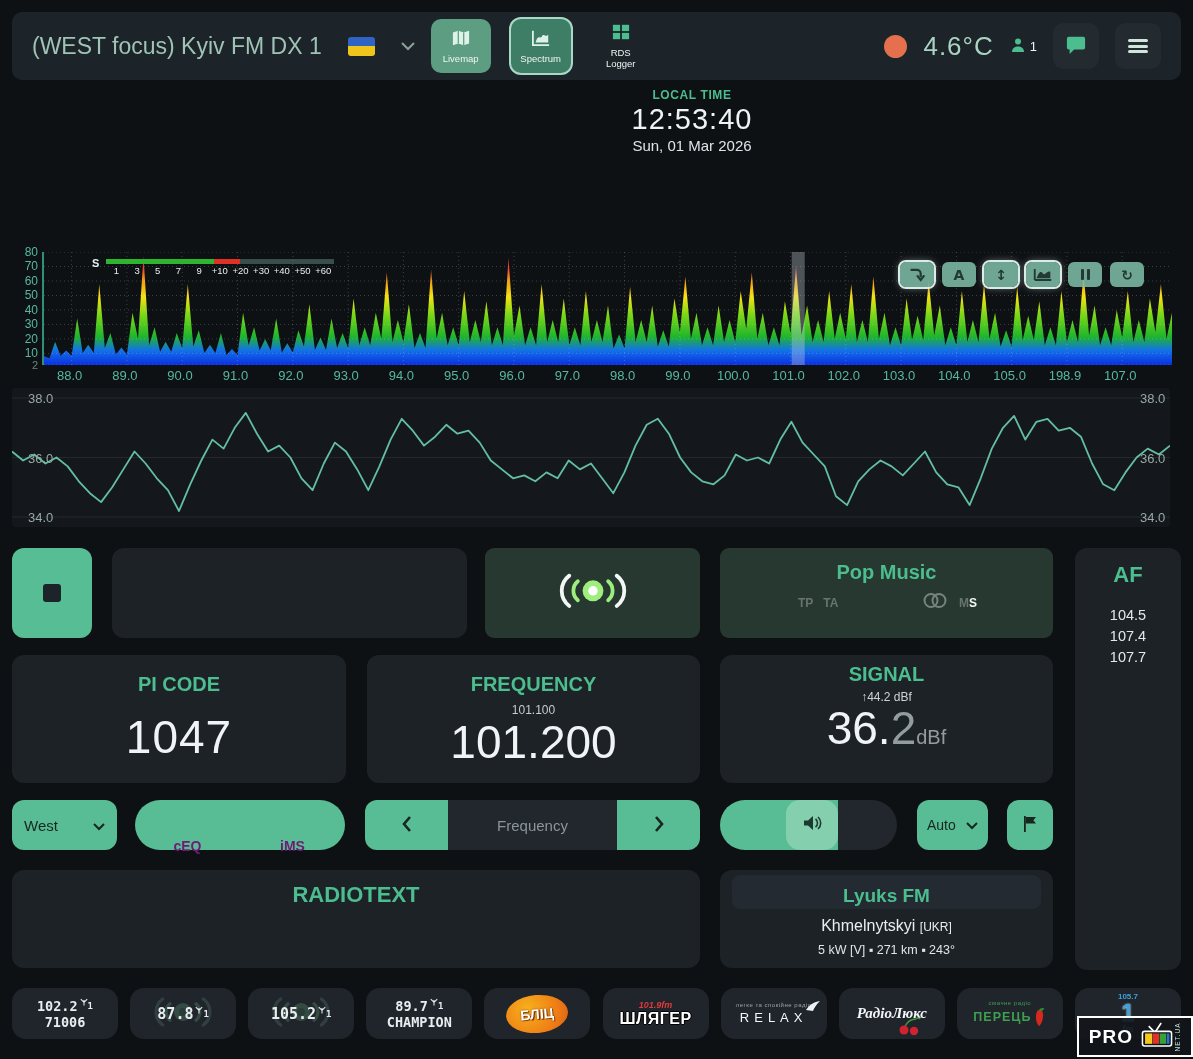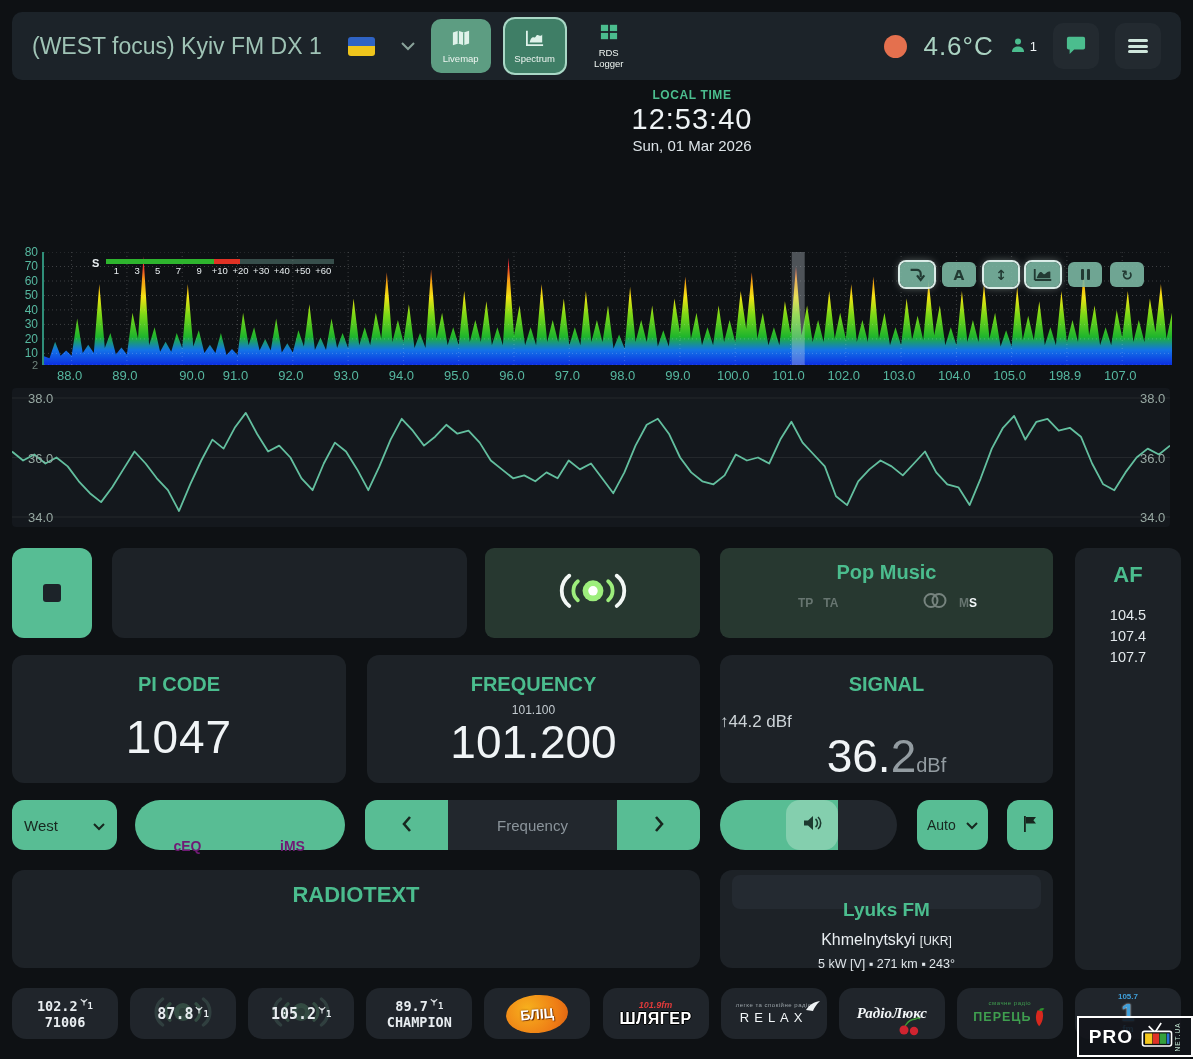--- a/index.html
+++ b/index.html
@@ -7,21 +7,21 @@
         font-family:"Liberation Sans","DejaVu Sans",sans-serif;overflow:hidden;color:#e8edf0;}
 
   
   .topbar{position:absolute;left:12px;top:12px;width:1169px;height:68px;background:#1c2329;
           border-radius:10px;display:flex;align-items:center;padding:0 20px;box-sizing:border-box;}
   .tuner-title{display:flex;align-items:center;gap:26px;cursor:pointer;}
   .tuner-title .ttl{font-size:23px;color:#9fc3b5;}
   .flag{display:inline-block;width:27px;height:19px;border-radius:3px;overflow:hidden;
         background:linear-gradient(#2f63c4 50%,#efc51c 50%);}
   .chev{display:flex;align-items:center;}
-  .nav{display:flex;align-items:flex-start;gap:14px;margin-left:16px;}
+  .nav{display:flex;align-items:flex-start;gap:20px;margin-left:16px;}
   .navbtn{width:60px;height:54px;border-radius:10px;border:none;background:#5d9d82;display:flex;
           flex-direction:column;align-items:center;justify-content:center;gap:3px;cursor:pointer;}
   .navbtn .nlbl{font-size:9.5px;color:#eef5f1;}
   .navbtn.active{background:#3f7e66;box-shadow:0 0 0 2px #a9d8c6;}
   .navbtn.plain{background:transparent;}
   .tb-right{margin-left:auto;display:flex;align-items:center;gap:16px;}
   .dot{width:23px;height:23px;border-radius:50%;background:#e4704e;}
   .temp{font-size:26px;color:#abd3c2;letter-spacing:1px;}
   .listeners{display:flex;align-items:center;gap:4px;font-size:13px;color:#eef3f5;}
   .iconbtn{width:46px;height:46px;border-radius:10px;border:none;background:#232a30;display:flex;
@@ -84,25 +84,25 @@
   .fl-group{display:flex;align-items:center;gap:10px;}
   .fl .on{color:#f2f6f8;}
 
   .card-af{left:1075px;top:548px;width:106px;height:422px;padding-top:14px;}
   .af-hdr{font-size:22px;}
   .af-list{margin-top:17px;text-align:center;}
   .af-list div{font-size:14.5px;color:#e3e9ec;line-height:21px;}
 
   .card-pi{left:12px;top:655px;width:334px;height:128px;padding-top:18px;}
   .card-freq{left:367px;top:655px;width:333px;height:128px;padding-top:18px;}
-  .card-sig{left:720px;top:655px;width:333px;height:128px;padding-top:18px;}
+  .card-sig{left:720px;top:655px;width:333px;height:128px;padding-top:8px;}
   .bignum{font-size:46px;color:#f0f4f6;text-align:center;letter-spacing:1px;margin-top:14px;}
   .freq-prev{font-size:12px;color:#c3cbd0;text-align:center;margin-top:7px;}
   .freq-big{font-size:46px;color:#f0f4f6;text-align:center;margin-top:-2px;}
-  .sig-peak{font-size:17px;color:#ccd3d7;text-align:left;margin-top:16px;}
+  .sig-peak{font-size:12px;color:#ccd3d7;text-align:center;margin-top:4px;}
   .sig-big{text-align:center;margin-top:-3px;}
   .sig-big .i{font-size:46px;color:#f0f4f6;}
   .sig-big .d{font-size:46px;color:#939ca1;}
   .sig-big .u{font-size:20px;color:#939ca1;margin-left:0;}
 
   
   .ctl{position:absolute;top:800px;height:50px;box-sizing:border-box;}
   .green{background:#58bd94;color:#17271f;}
   .select{border-radius:12px;display:flex;align-items:center;justify-content:space-between;
           padding:0 12px;cursor:pointer;font-size:15px;}
@@ -121,21 +121,21 @@
              display:flex;align-items:center;justify-content:center;}
   .sel-mode{left:917px;width:71px;font-size:14px;padding:0 10px;}
   .btn-flag{left:1007px;width:46px;border:none;border-radius:12px;cursor:pointer;display:flex;
             align-items:center;justify-content:center;}
 
   
   .card-rt{left:12px;top:870px;width:688px;height:98px;padding-top:12px;}
   .rt-hdr{font-size:22px;}
   .card-station{left:720px;top:870px;width:333px;height:98px;padding-top:8px;}
   .marquee{position:absolute;left:12px;right:12px;top:5px;height:34px;background:#242a31;border-radius:8px;}
-  .st-name{position:relative;font-size:19px;font-weight:bold;color:#4bbd8e;text-align:center;margin-top:21px;}
+  .st-name{position:relative;font-size:19px;font-weight:bold;color:#4bbd8e;text-align:center;margin-top:7px;}
   .st-city{position:relative;font-size:16px;color:#e8edf0;text-align:center;margin-top:10px;}
   .st-city .ctry{font-size:12px;}
   .st-det{font-size:12.5px;color:#dfe5e9;text-align:center;margin-top:8px;}
 
   
   .logos{position:absolute;left:12px;top:988px;width:1169px;display:flex;justify-content:space-between;}
   .logo-card{width:106px;height:51px;background:#20252b;border-radius:14px;display:flex;align-items:center;
              justify-content:center;position:relative;overflow:hidden;cursor:pointer;}
   .lg-mono{font-family:"DejaVu Sans Mono","Liberation Mono",monospace;font-weight:bold;color:#e8edf0;
            font-size:13.5px;line-height:16px;text-align:center;}
@@ -359,21 +359,21 @@
           <span><span class="pbar"></span><span class="pbar"></span></span>
         </button>
         <button class="stool">
           <span>↻</span>
         </button>
       </div>
     </div>
     <div class="spec-x" id="spec-x">
         <span style="left: 27.6471px;">88.0</span>
         <span style="left: 82.9412px;">89.0</span>
-        <span style="left: 150px;">90.0</span>
+        <span style="left: 138px;">90.0</span>
         <span style="left: 193.529px;">91.0</span>
         <span style="left: 248.824px;">92.0</span>
         <span style="left: 304.118px;">93.0</span>
         <span style="left: 359.412px;">94.0</span>
         <span style="left: 414.706px;">95.0</span>
         <span style="left: 470px;">96.0</span>
         <span style="left: 525.294px;">97.0</span>
         <span style="left: 580.588px;">98.0</span>
         <span style="left: 635.882px;">99.0</span>
         <span style="left: 691.176px;">100.0</span>

